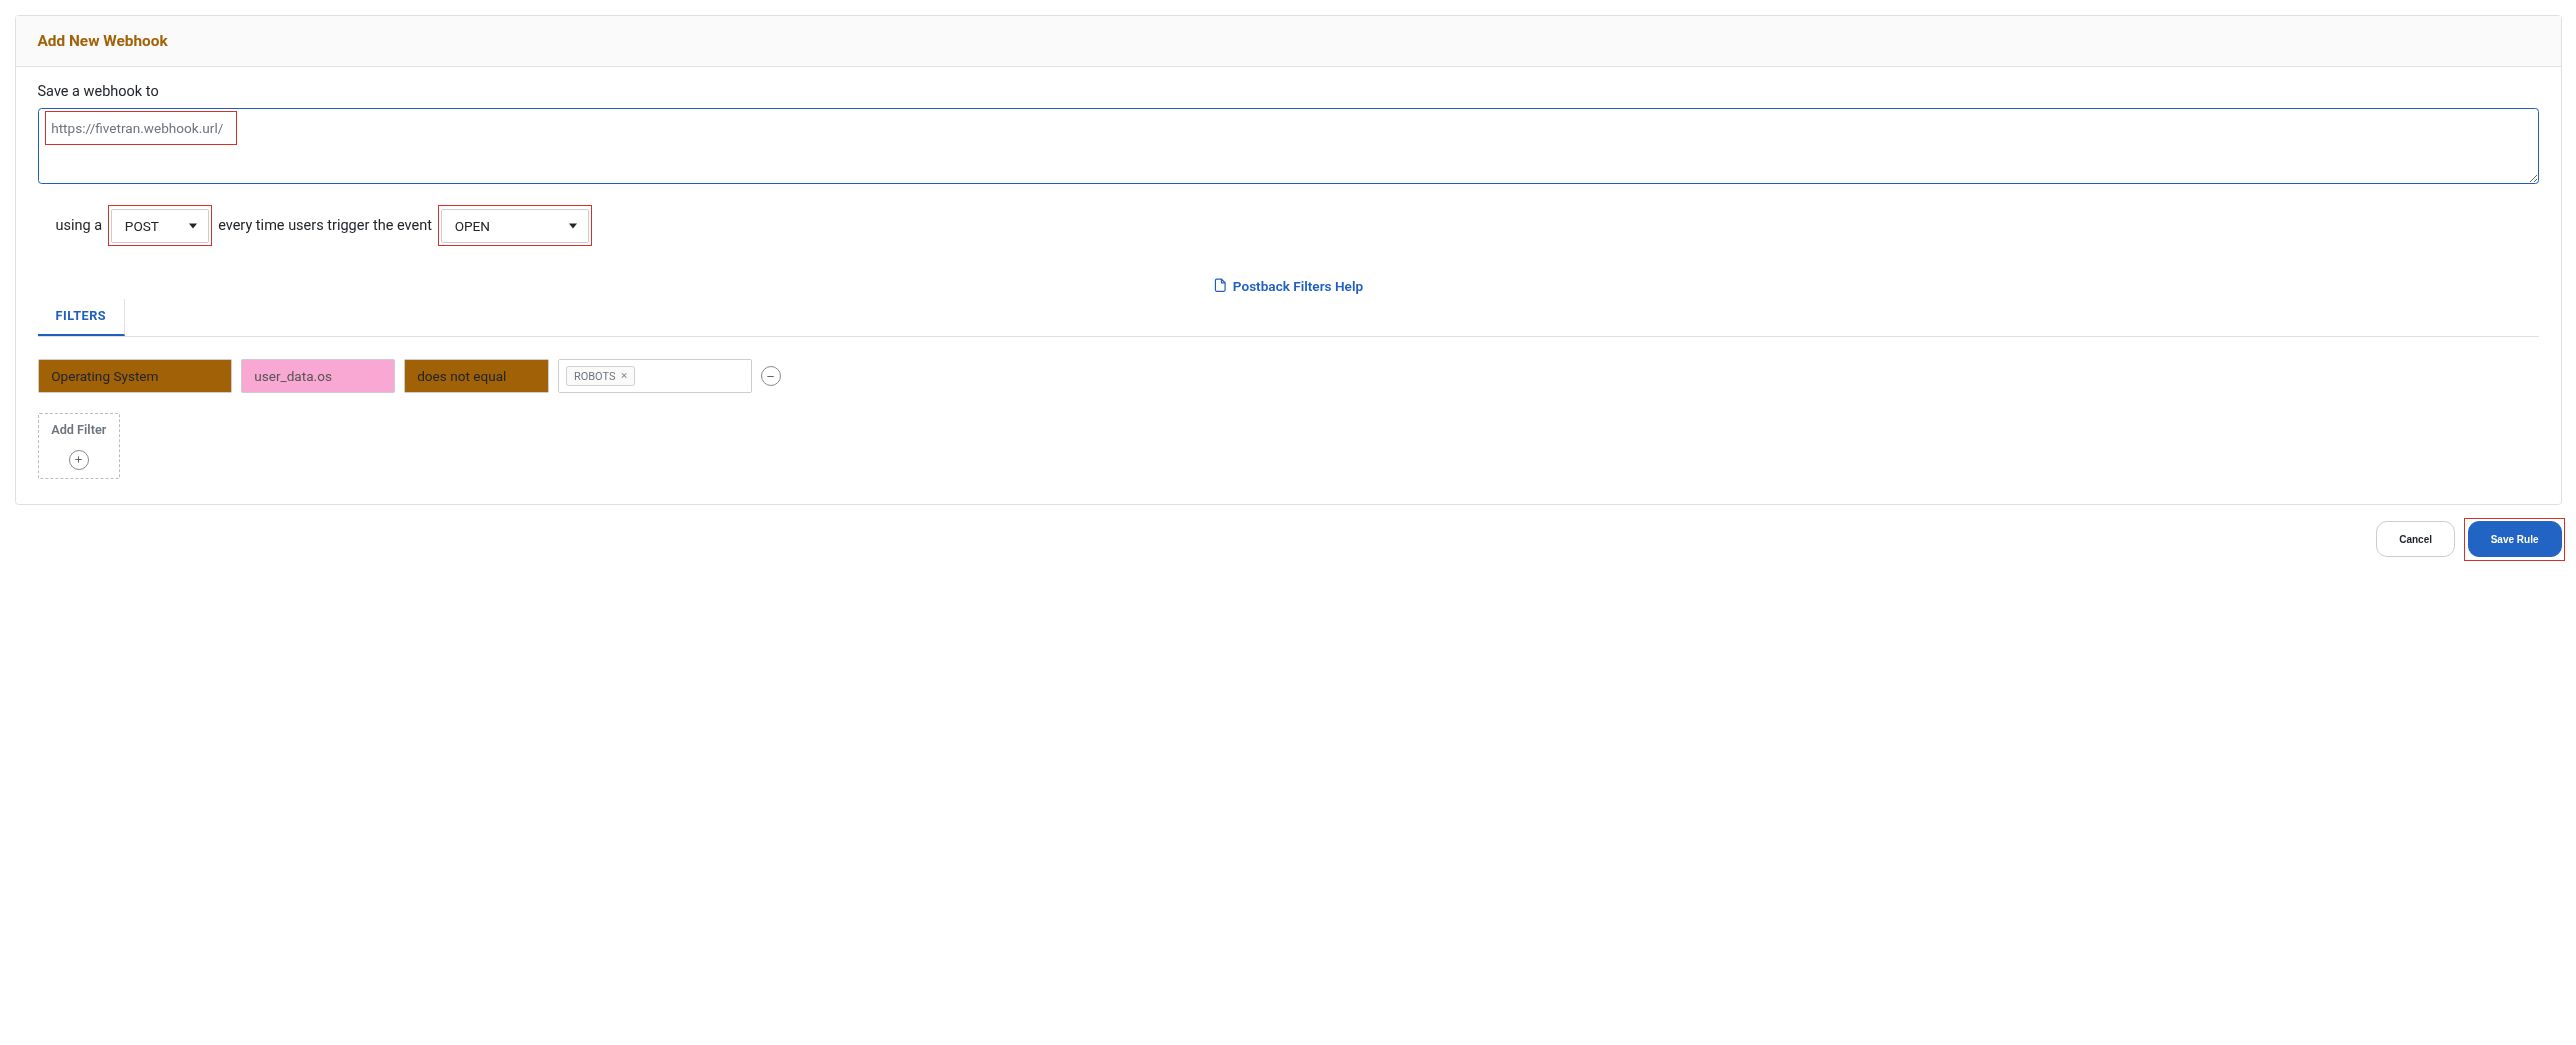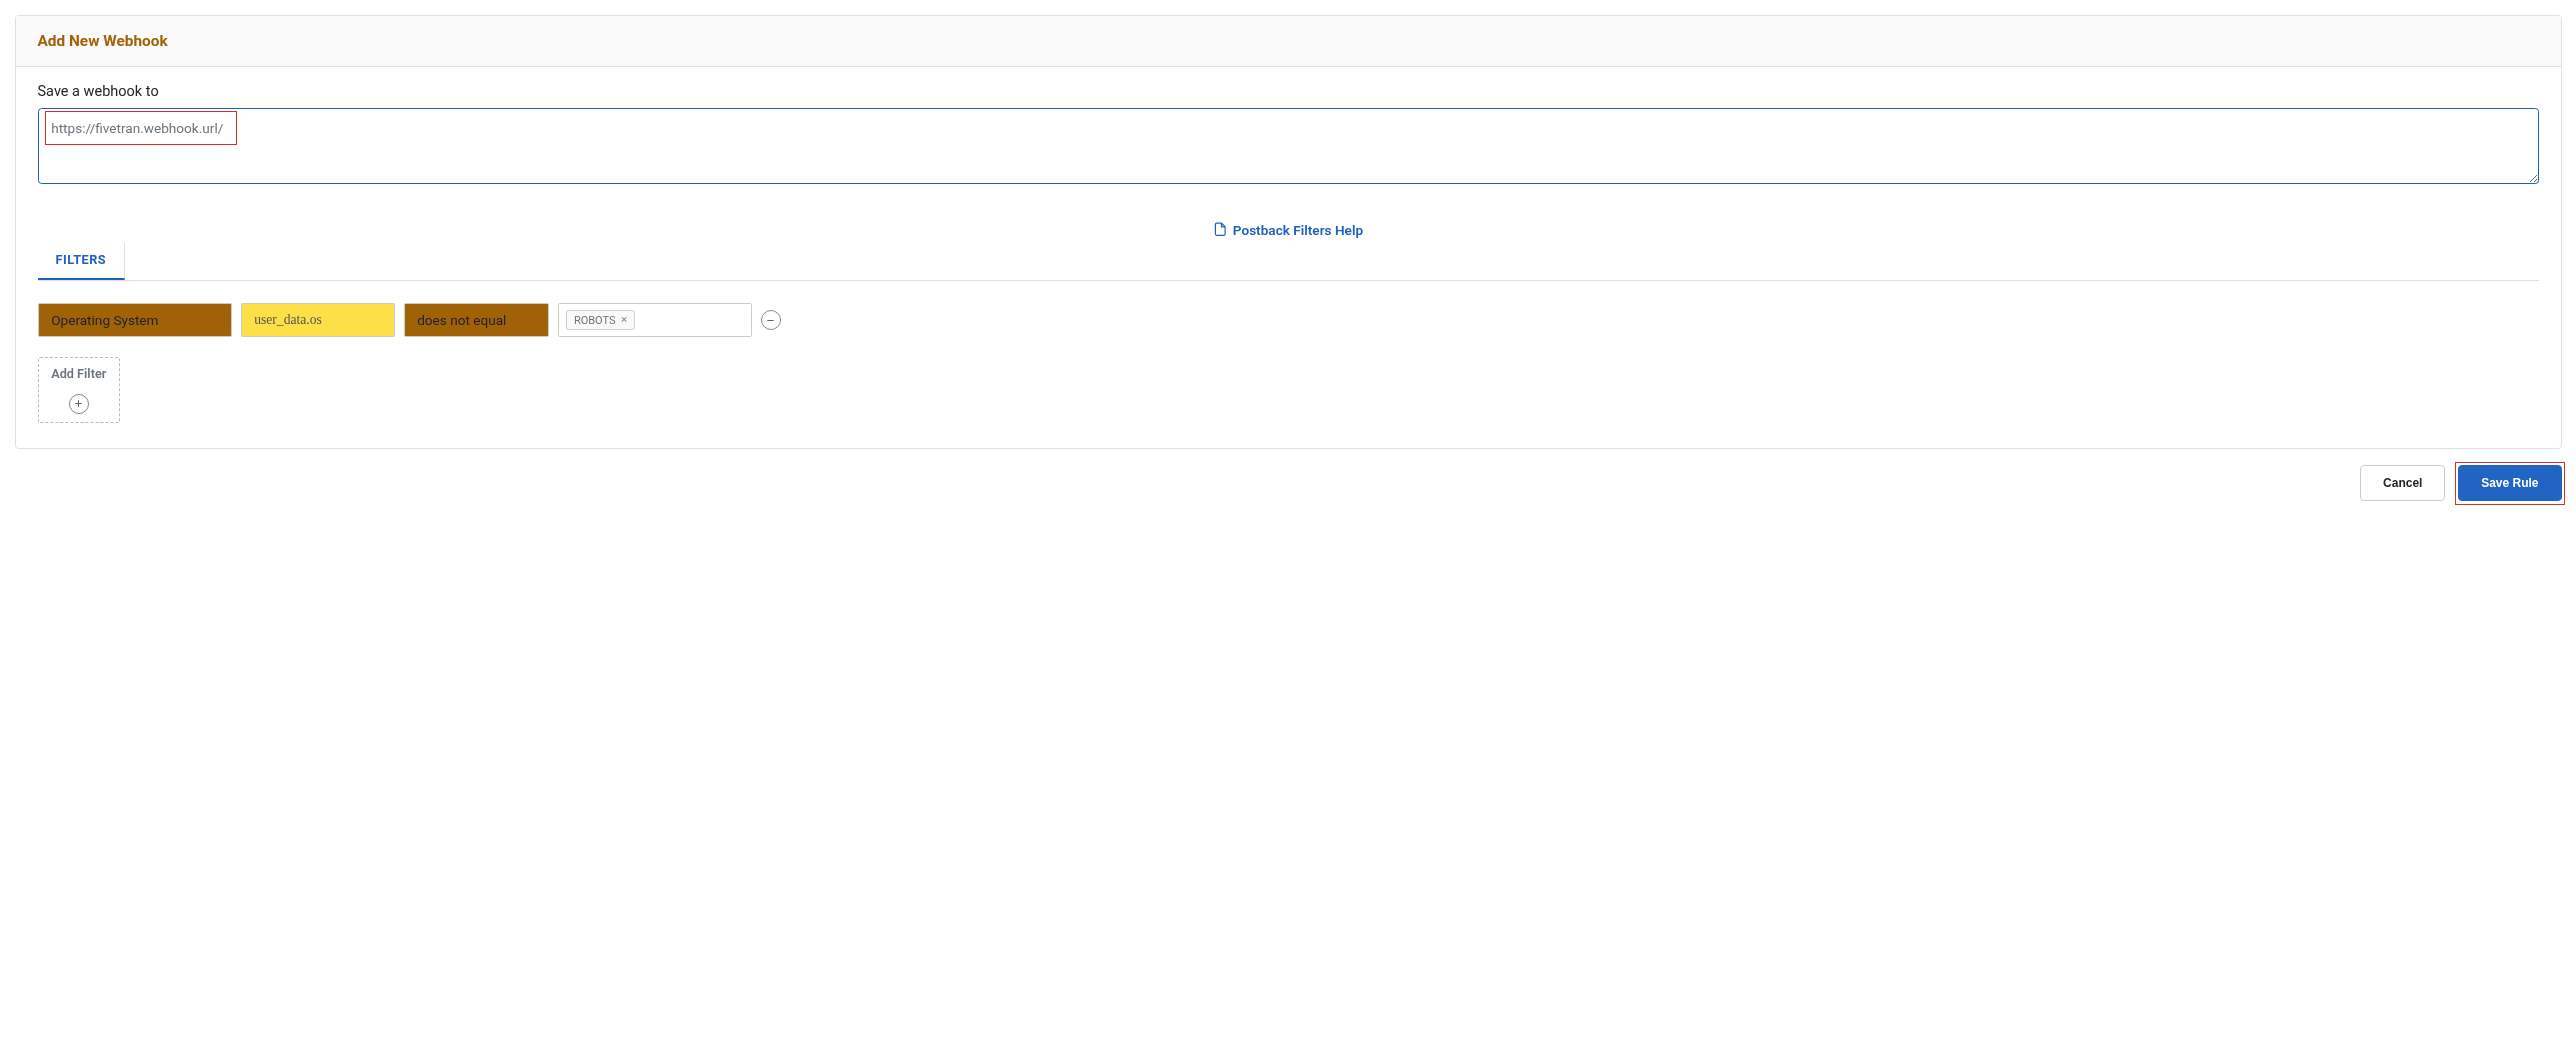--- a/index.html
+++ b/index.html
@@ -138,25 +138,24 @@
     font-size: 13.6px;
     min-width: 194px;
     min-height: 34px;
     display: inline-flex;
     align-items: center;
     position: relative;
     cursor: pointer;
     border-radius: 1.8px;
   }
   .filter-select.readonly {
-    background: #fde047;
+    background: #f9a8d4;
     color: #555;
     cursor: default;
     min-width: 154px;
-    font-family: Liberation Serif, serif;
   }
   .filter-select.operator { min-width: 145px; }
   .tag-input {
     border: 0.9px solid #ccc;
     padding: 4.5px 7.2px;
     min-width: 194px;
     min-height: 34px;
     display: inline-flex;
     align-items: center;
     border-radius: 1.8px;
@@ -214,23 +213,23 @@
   }
   .footer-actions {
     display: flex;
     justify-content: flex-end;
     gap: 12.7px;
     margin-top: 16.3px;
     position: relative;
   }
   .btn {
     padding: 9px 22px;
-    font-size: 12px;
+    font-size: 10px;
     font-weight: 600;
-    border-radius: 4px;
+    border-radius: 11px;
     cursor: pointer;
     border: 0.9px solid transparent;
     min-height: 36px;
   }
   .btn-secondary {
     background: #fff;
     border-color: #ccc;
     color: #212529;
   }
   .btn-primary {
@@ -250,20 +249,41 @@
 
   <div class="panel-body">
 
     <label class="field-label">Save a webhook to</label>
 
     <div class="url-wrapper">
       <textarea class="url-textarea" style="">https://fivetran.webhook.url/</textarea>
       <div class="highlight-red" style="top:3.6px;left:7.2px;width:192px;height:34px;"></div>
     </div>
 
+    <div class="sentence-row">
+      <span class="sentence-text">using a</span>
+
+      <div class="select-wrap">
+        <div class="select" style="min-width:98px;">
+          <span>POST</span>
+          <span class="caret"></span>
+        </div>
+        <div class="highlight-red" style="top:-3.6px;left:-2.7px;right:-2.7px;bottom:-3.6px;"></div>
+      </div>
+
+      <span class="sentence-text">every time users trigger the event</span>
+
+      <div class="select-wrap">
+        <div class="select" style="min-width:148px;">
+          <span>OPEN</span>
+          <span class="caret"></span>
+        </div>
+        <div class="highlight-red" style="top:-3.6px;left:-2.7px;right:-2.7px;bottom:-3.6px;"></div>
+      </div>
+    </div>
 
     <div class="help-row">
       <span class="help-link">
         <svg width="14.5" height="14.5" viewBox="0 0 24 24" fill="none" stroke="#1f5fbf" stroke-width="2">
           <path d="M14 2H6a2 2 0 0 0-2 2v16a2 2 0 0 0 2 2h12a2 2 0 0 0 2-2V8z"></path>
           <polyline points="14 2 14 8 20 8"></polyline>
         </svg>
         <span>Postback Filters Help</span>
       </span>
     </div>

